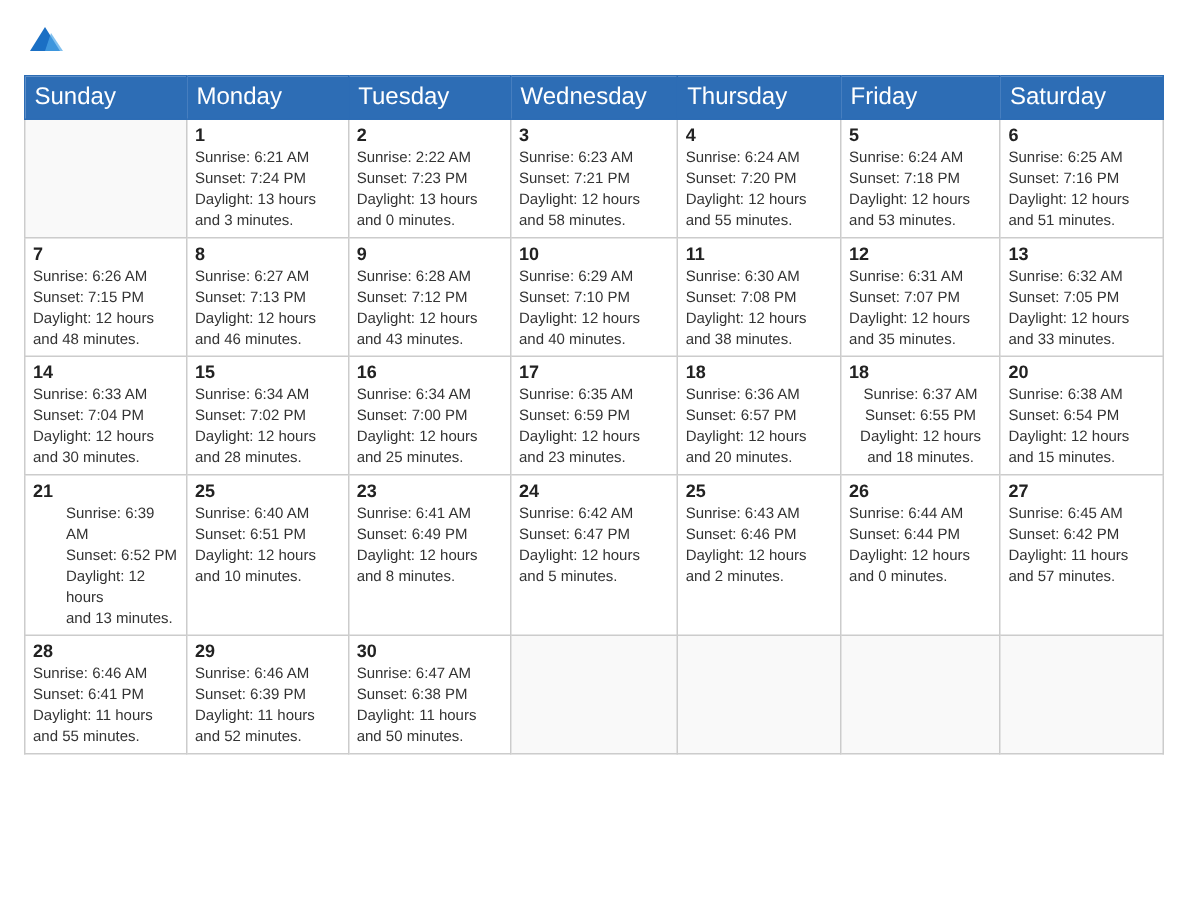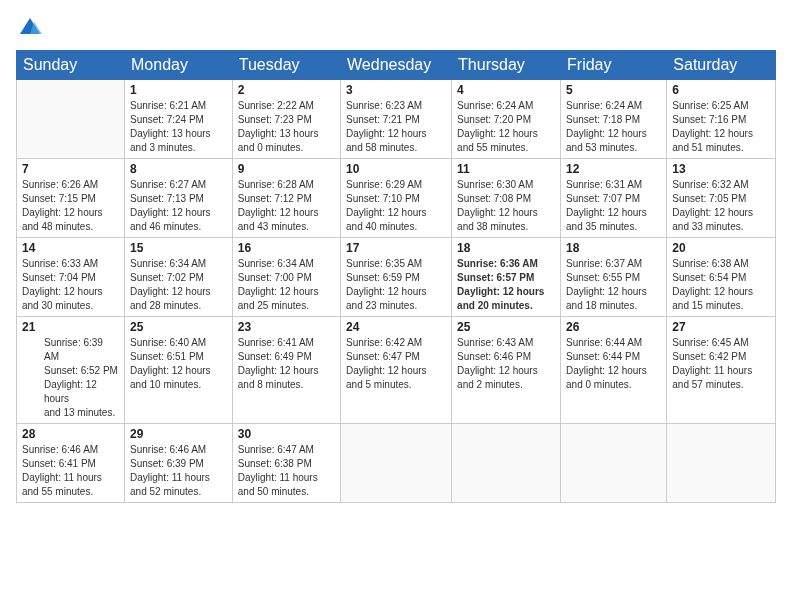--- a/index.html
+++ b/index.html
@@ -249,28 +249,28 @@
           </td>
           <td>
             <span class="day-num">17</span>
             <div class="day-info" style="white-space: pre-line;">Sunrise: 6:35 AM
 Sunset: 6:59 PM
 Daylight: 12 hours
 and 23 minutes.</div>
           </td>
           <td>
             <span class="day-num">18</span>
-            <div class="day-info" style="white-space: pre-line; font-weight: bold;">Sunrise: 6:36 AM
+            <div class="day-info" style="white-space: pre-line;">Sunrise: 6:36 AM
 Sunset: 6:57 PM
 Daylight: 12 hours
 and 20 minutes.</div>
           </td>
           <td>
             <span class="day-num">18</span>
-            <div class="day-info" style="white-space: pre-line;">Sunrise: 6:37 AM
+            <div class="day-info" style="white-space: pre-line; text-align: center;">Sunrise: 6:37 AM
 Sunset: 6:55 PM
 Daylight: 12 hours
 and 18 minutes.</div>
           </td>
           <td>
             <span class="day-num">20</span>
             <div class="day-info" style="white-space: pre-line;">Sunrise: 6:38 AM
 Sunset: 6:54 PM
 Daylight: 12 hours
 and 15 minutes.</div>

